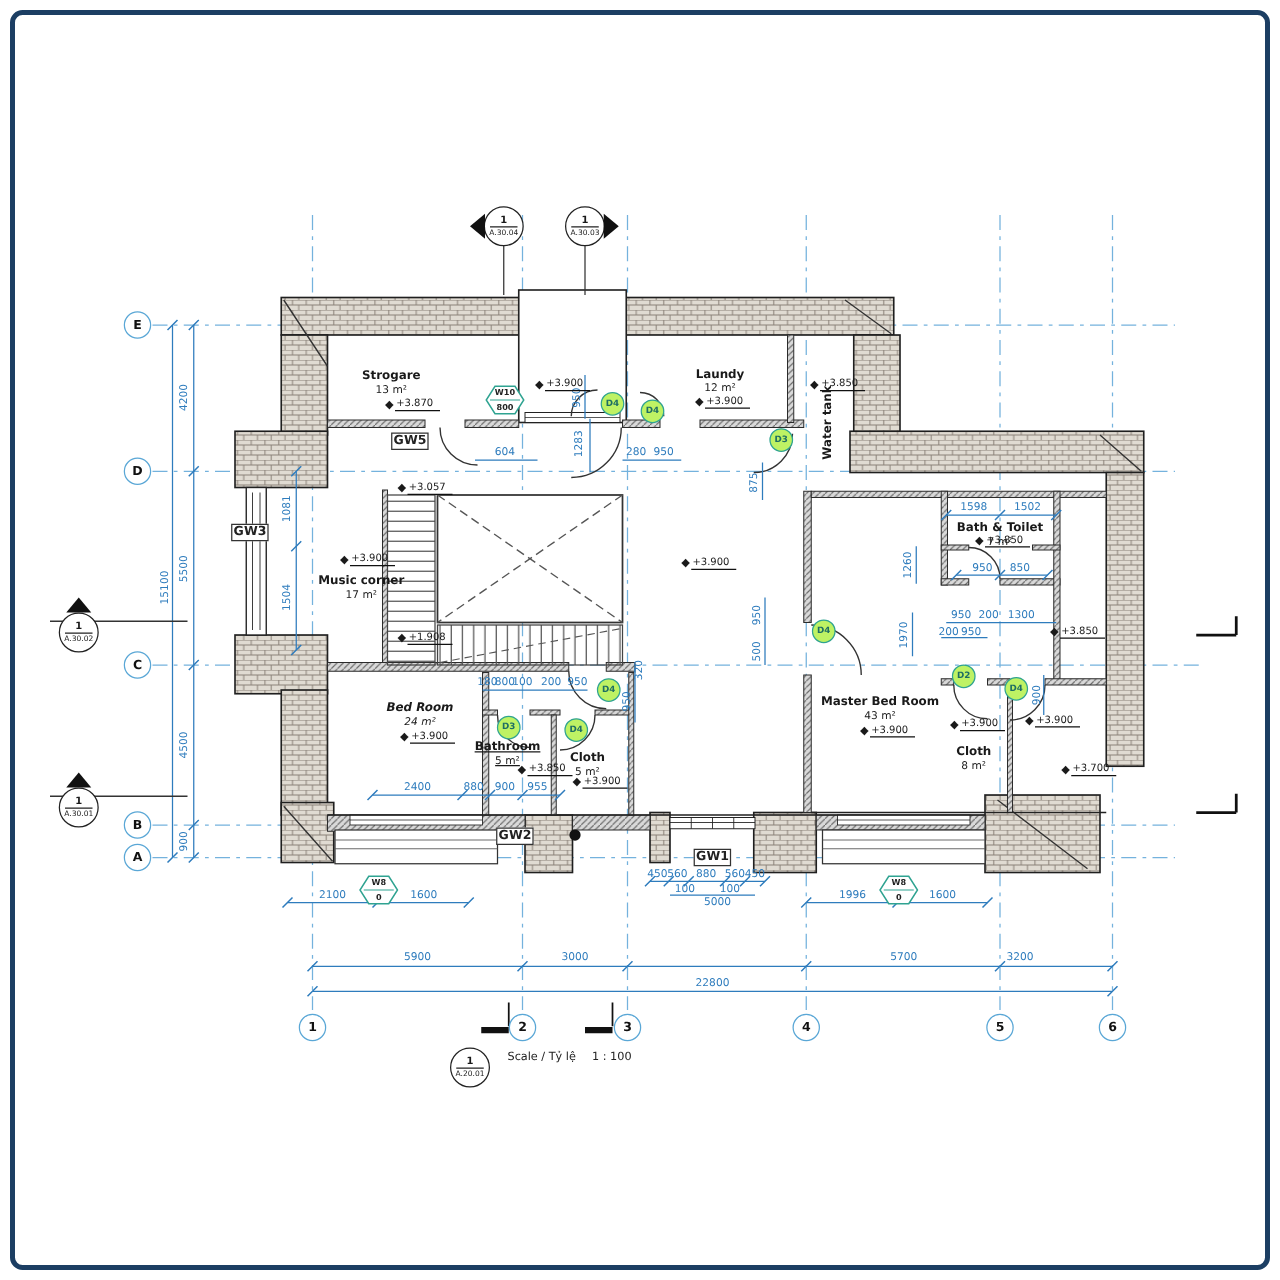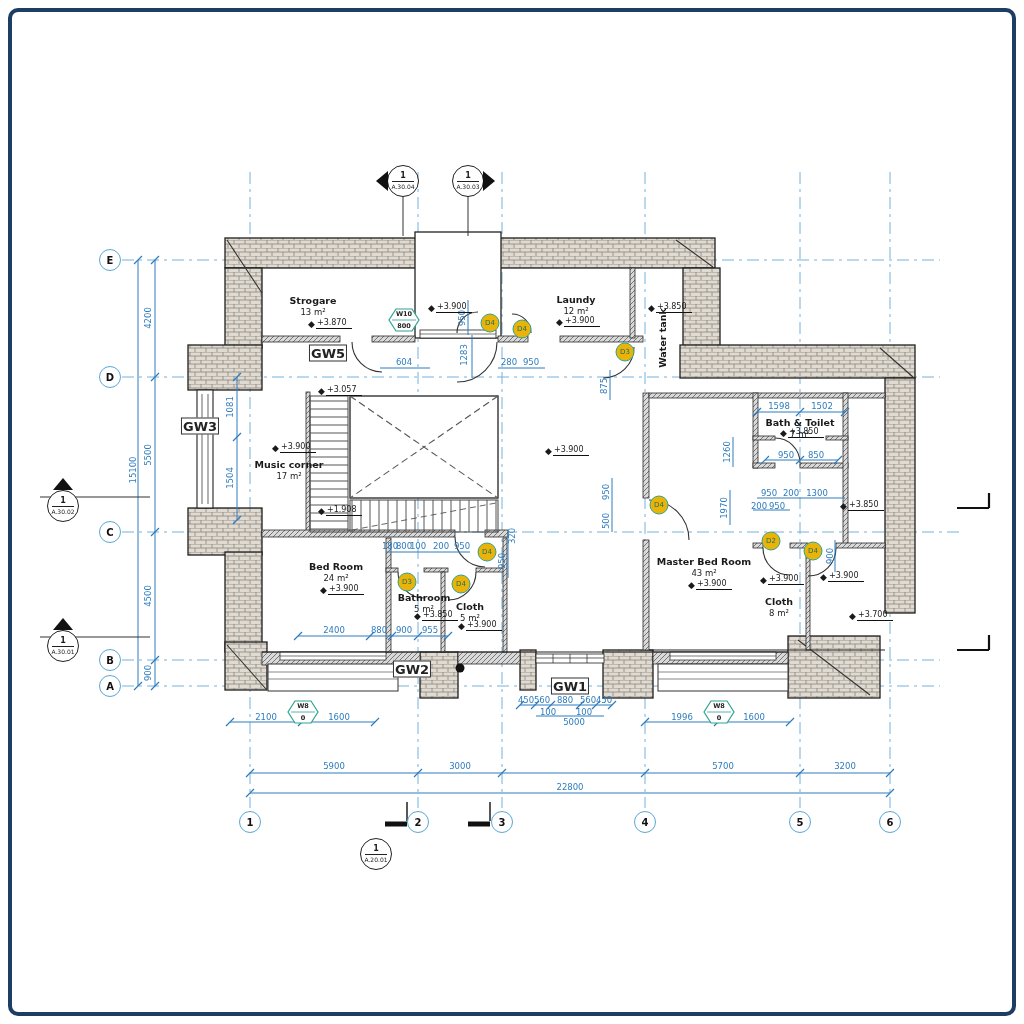--- a/index.html
+++ b/index.html
@@ -10,25 +10,25 @@
   #anno{position:absolute;left:0;top:0;width:100%;height:100%}
   .dim{position:absolute;transform:translate(-50%,-50%);font-size:8.5px;color:#2e7cbd;white-space:nowrap;line-height:1}
   .dim.v{transform:translate(-50%,-50%) rotate(-90deg)}
   .room{position:absolute;transform:translate(-50%,0);text-align:center;white-space:nowrap;line-height:1.25}
   .room.v{transform:translate(-50%,-50%) rotate(-90deg)}
   .room .nm{font-size:9.5px;font-weight:bold}
   .room .ar{font-size:8.5px}
   .lvl{position:absolute;transform:translate(0,-50%);font-size:8px;white-space:nowrap;display:flex;align-items:center;line-height:1}
   .lvl .d{font-size:9px;margin-right:1px}
   .lvl .t{border-bottom:1px solid #111;padding:0 5px 1px 1px}
-  .dtag{position:absolute;width:17px;height:17px;border:1.2px solid #2fa391;border-radius:50%;background:#eab308;
-        color:#1e6e63;font-size:7px;font-weight:normal;display:flex;align-items:center;justify-content:center;
+  .dtag{position:absolute;width:17px;height:17px;border:1.2px solid #2fa391;border-radius:50%;background:#bef264;
+        color:#1e6e63;font-size:7px;font-weight:bold;display:flex;align-items:center;justify-content:center;
         transform:translate(-50%,-50%);line-height:1}
   .btag{position:absolute;transform:translate(-50%,-50%);border:1px solid #333;background:#fff;color:#222;
-        font-size:13px;font-weight:bold;padding:1px 1px;line-height:1;white-space:nowrap}
+        font-size:10px;font-weight:bold;padding:1px 1px;line-height:1;white-space:nowrap}
   .hex{position:absolute;width:32px;height:24px;transform:translate(-50%,-50%)}
   .hex svg{position:absolute;left:0;top:0}
   .hex .l1,.hex .l2{position:absolute;left:0;width:100%;text-align:center;font-size:6.5px;font-weight:bold;color:#222;line-height:1}
   .hex .l1{top:3px}.hex .l2{bottom:3px}
   .gb{position:absolute;width:20px;height:20px;border:1.3px solid #5aa7d6;border-radius:50%;background:#fff;color:#111;
       font-size:10px;font-weight:bold;display:flex;align-items:center;justify-content:center;transform:translate(-50%,-50%)}
   .mk{position:absolute;transform:translate(-50%,-50%)}
   .mk .c{width:30px;height:30px;border:1.4px solid #222;border-radius:50%;background:#fff;display:flex;
          flex-direction:column;align-items:center;justify-content:center}
   .mk .n{font-size:8px;font-weight:bold;border-bottom:1px solid #222;width:72%;text-align:center;line-height:1.2}
@@ -238,21 +238,21 @@
       <div class="dim" style="left: 588px; top: 700px;">560</div>
       <div class="dim" style="left: 604px; top: 700px;">450</div>
       <div class="dim" style="left: 548px; top: 712px;">100</div>
       <div class="dim" style="left: 584px; top: 712px;">100</div>
       <div class="dim" style="left: 682px; top: 717px;">1996</div>
       <div class="dim" style="left: 754px; top: 717px;">1600</div>
       <div class="dim" style="left: 334px; top: 766px;">5900</div>
       <div class="dim" style="left: 460px; top: 766px;">3000</div>
       <div class="dim" style="left: 574px; top: 722px; text-align: center;">5000</div>
       <div class="dim" style="left: 723px; top: 766px; text-align: right;">5700</div>
-      <div class="dim" style="left: 845px; top: 766px;">3200</div>
+      <div class="dim" style="left: 816px; top: 766px;">3200</div>
       <div class="dim" style="left: 570px; top: 787px;">22800</div>
       <div class="dim v" style="left: 148px; top: 318px;">4200</div>
       <div class="dim v" style="left: 148px; top: 455px;">5500</div>
       <div class="dim v" style="left: 148px; top: 596px;">4500</div>
       <div class="dim v" style="left: 148px; top: 673px;">900</div>
       <div class="dim v" style="left: 133px; top: 470px;">15100</div>
       <div class="dim v" style="left: 230px; top: 407px;">1081</div>
       <div class="dim v" style="left: 230px; top: 478px;">1504</div>
       <div class="lvl" style="left: 308px; top: 324px;">
         <span class="d">◆</span>
@@ -330,25 +330,25 @@
         <div class="nm">Laundy</div>
         <div class="ar">12 m²</div>
       </div>
       <div class="room v" style="left: 663px; top: 338px;">
         <div class="nm">Water tank</div>
       </div>
       <div class="room" style="left: 289px; top: 459px;">
         <div class="nm">Music corner</div>
         <div class="ar">17 m²</div>
       </div>
-      <div class="room" style="left: 336px; top: 561px;">
+      <div class="room" style="left: 336px; top: 561px; font-style: italic;">
         <div class="nm">Bed Room</div>
         <div class="ar">24 m²</div>
       </div>
-      <div class="room" style="left: 424px; top: 592px;">
+      <div class="room" style="left: 406px; top: 592px; text-decoration: underline;">
         <div class="nm">Bathroom</div>
         <div class="ar">5 m²</div>
       </div>
       <div class="room" style="left: 470px; top: 601px;">
         <div class="nm">Cloth</div>
         <div class="ar">5 m²</div>
       </div>
       <div class="room" style="left: 704px; top: 556px;">
         <div class="nm">Master Bed Room</div>
         <div class="ar">43 m²</div>
@@ -440,17 +440,21 @@
     </div>
 
   <div id="titleblock">
     <div class="mk" style="position:relative;transform:none">
       <div class="c">
         <div class="n">1</div>
         <div class="s">A.20.01</div>
       </div>
     </div>
     <div id="tb-text">
+      <div id="tb-scale">
+        <span>Scale / Tỷ lệ</span>
+        <span class="sv">1 : 100</span>
+      </div>
     </div>
   </div>
 
   <div id="frame"></div>
 </div>
 
 </body></html>

